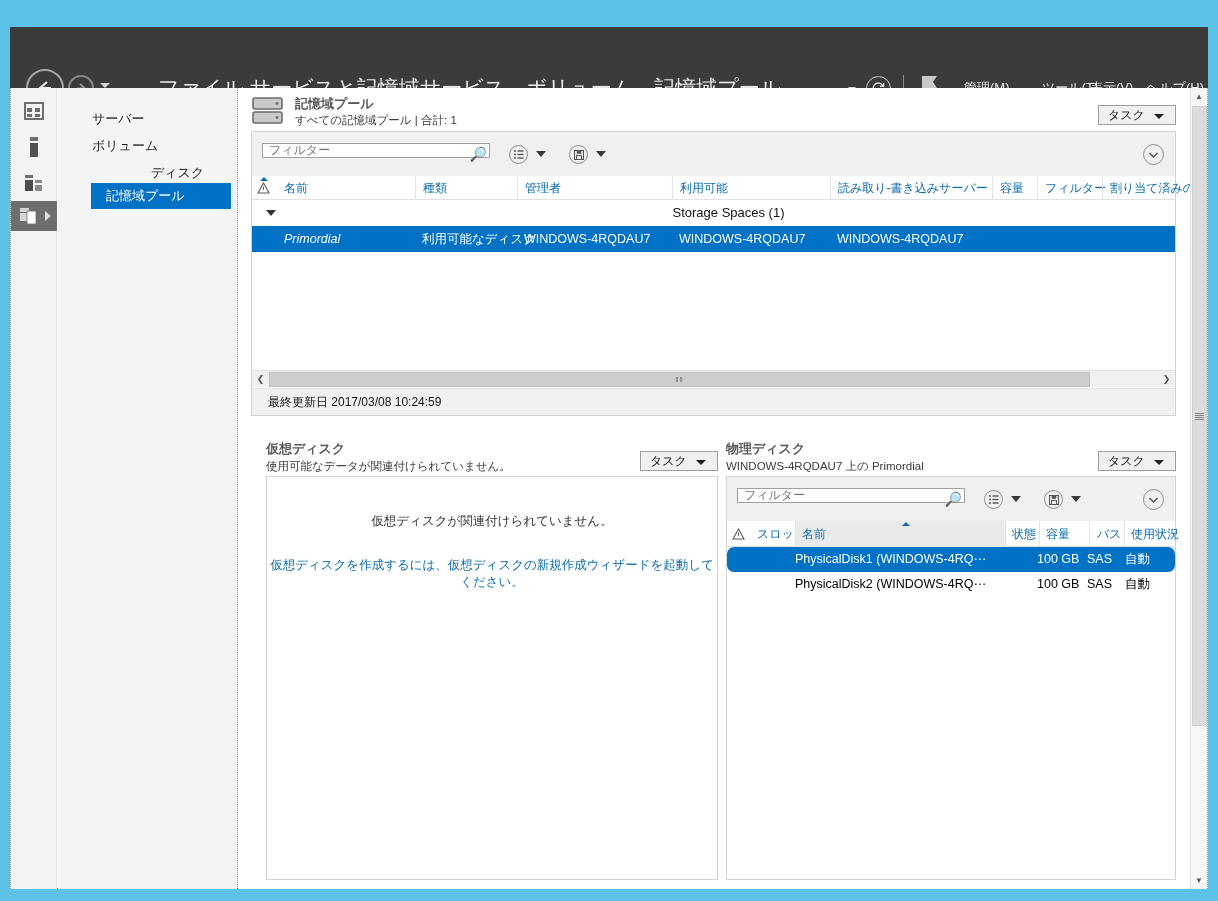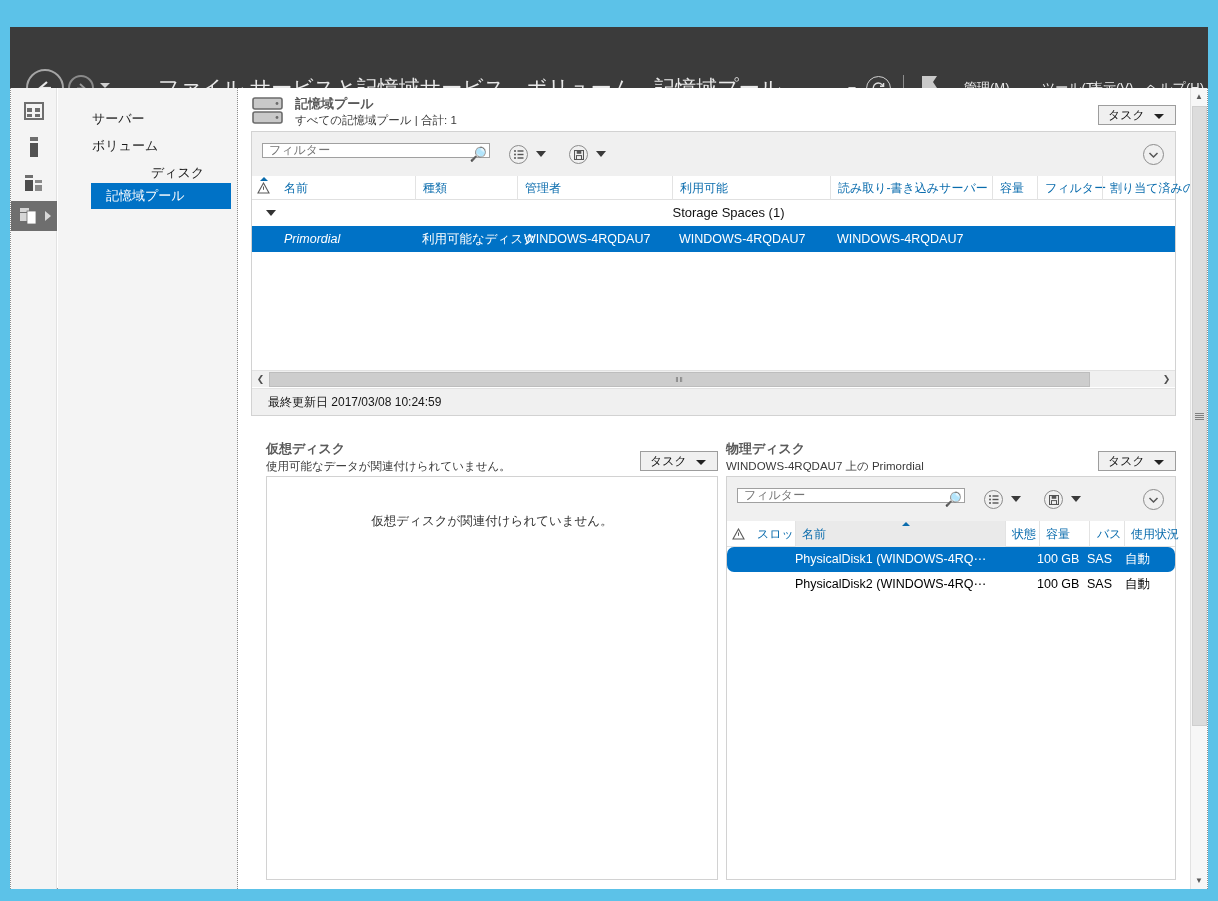--- a/index.html
+++ b/index.html
@@ -637,20 +637,21 @@
 
       <div id="vdisk-pane">
         <div id="vdisk-title">仮想ディスク</div>
         <div id="vdisk-sub">使用可能なデータが関連付けられていません。</div>
         <div id="vdisk-tasks">
           <span class="lbl">タスク</span>
           <span class="tri-down"></span>
         </div>
         <div id="vdisk-box">
           <div id="vdisk-empty">仮想ディスクが関連付けられていません。</div>
+          <div id="vdisk-link">仮想ディスクを作成するには、仮想ディスクの新規作成ウィザードを起動してください。</div>
         </div>
       </div>
 
       <div id="pdisk-pane">
         <div id="pdisk-title">物理ディスク</div>
         <div id="pdisk-sub">WINDOWS-4RQDAU7 上の Primordial</div>
         <div id="pdisk-tasks">
           <span class="lbl">タスク</span>
           <span class="tri-down"></span>
         </div>

